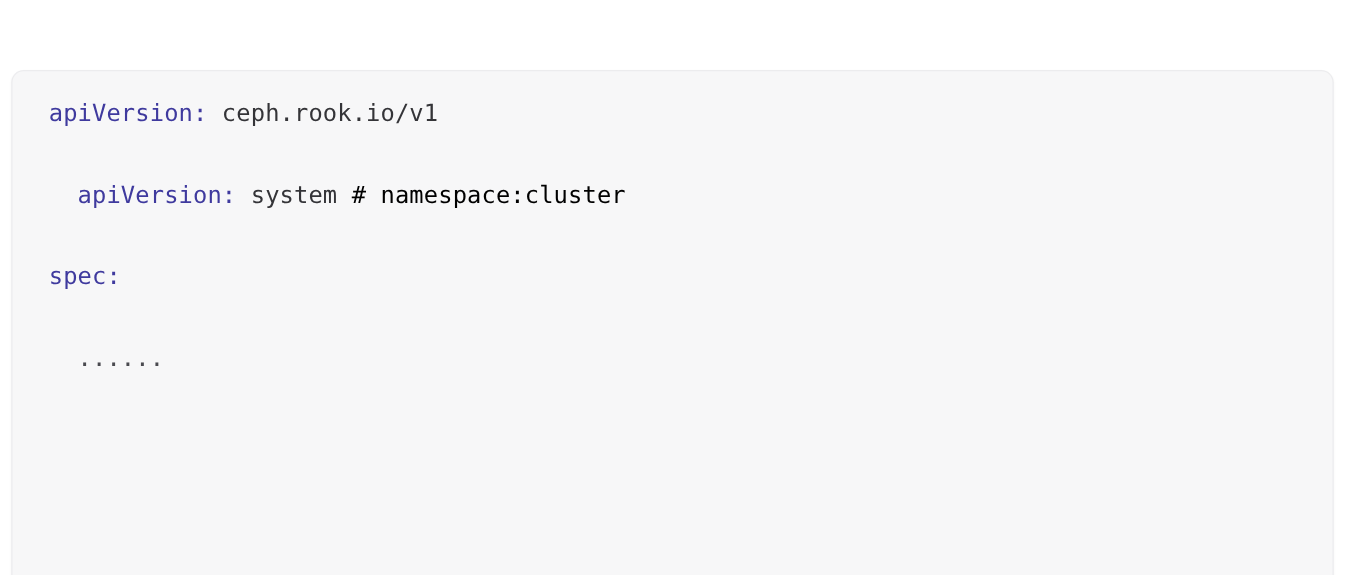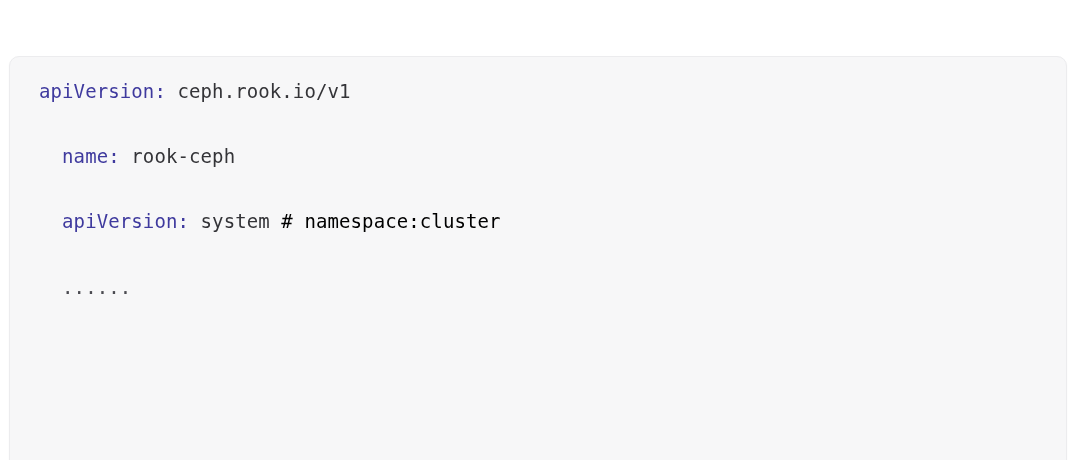--- a/index.html
+++ b/index.html
@@ -78,22 +78,22 @@
   .indent {
     color: transparent;
   }
 </style>
 </head>
 <body>
 
 <div class="page">
   <div class="code-card">
     <pre class="code-block"><code id="code-lines"><span class="line"><span class="tok-key">apiVersion:</span><span class="tok-plain"> </span><span class="tok-val">ceph.rook.io/v1</span></span>
-<span class="line"><span class="indent">  </span><span class="tok-key">name:</span><span class="tok-plain"> </span><span class="tok-val">rook-ceph</span></span>
 <span class="line"><span class="indent">  </span><span class="tok-key">apiVersion:</span><span class="tok-plain"> </span><span class="tok-val">system </span><span class="tok-comment"># namespace:cluster</span></span>
+<span class="line"><span class="tok-key">spec:</span></span>
 <span class="line"><span class="indent">  </span><span class="tok-dots">......</span></span>
 
 
 
 
 
 </code></pre>
   </div>
 </div>
 

